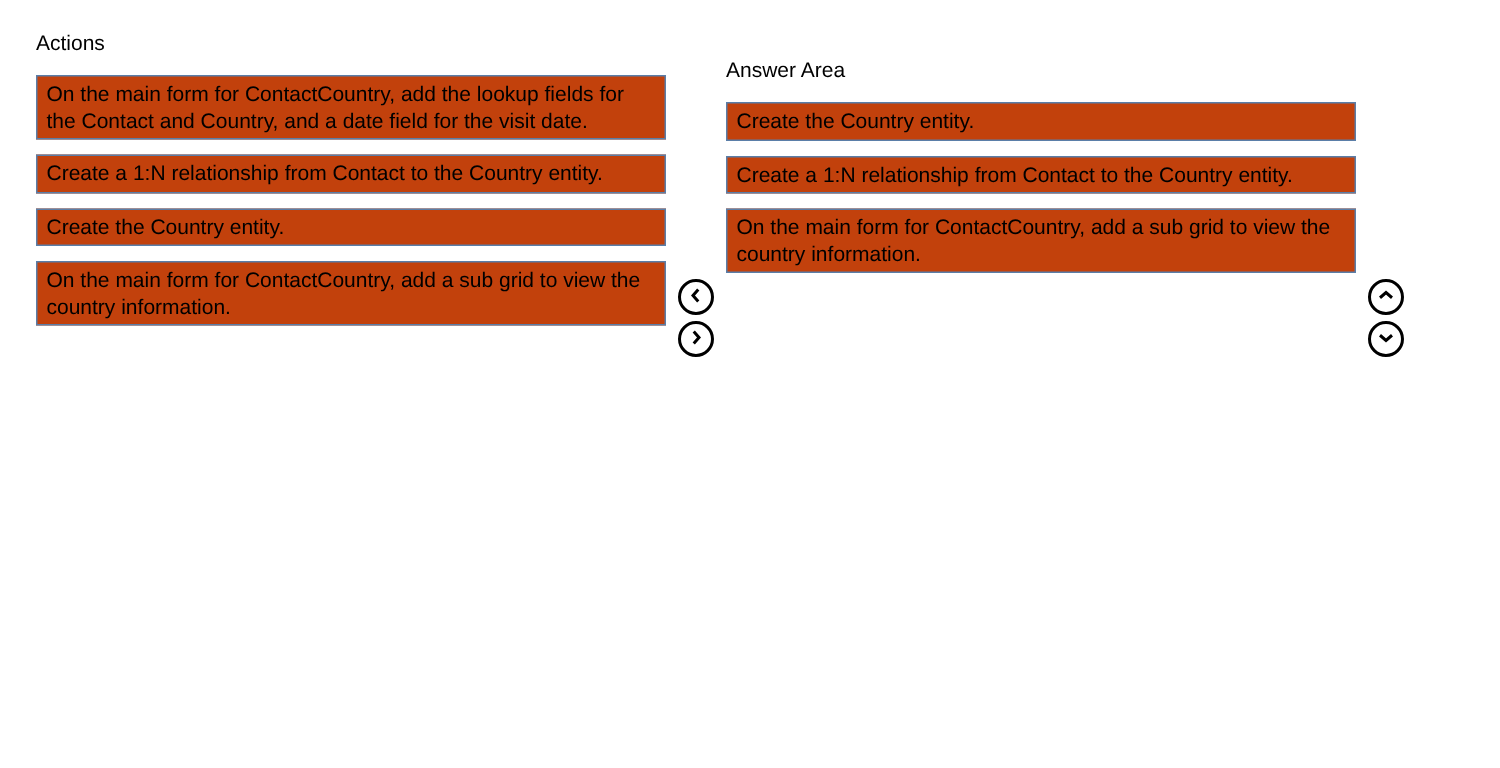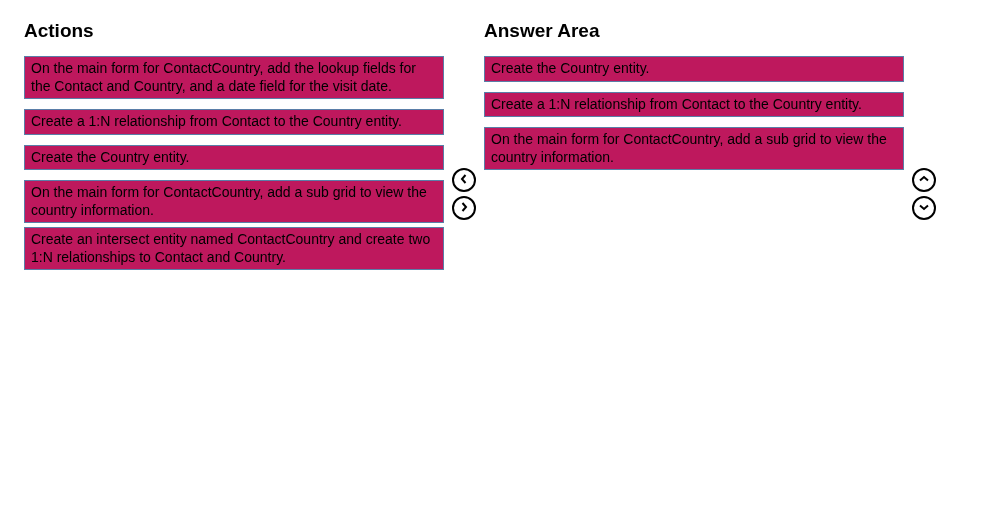--- a/index.html
+++ b/index.html
@@ -13,32 +13,32 @@
   .page {
     padding: 20px 24px;
     display: flex;
     gap: 40px;
   }
   .col {
     display: flex;
     flex-direction: column;
   }
   .actions-col { width: 420px; }
-  .answer-col  { width: 420px; position: relative; }
+  .answer-col  { width: 420px; position: relative; margin-top: 18px; }
   .col-header {
-    font-weight: bold;
-    font-size: 19px;
+    font-weight: normal;
+    font-size: 14px;
     margin: 0 0 14px 0;
   }
   .item {
     border: 1px solid #5a7ea8;
     padding: 3px 6px;
     margin-bottom: 10px;
     line-height: 1.25;
-    background: #be185d;
+    background: #c2410c;
     min-height: 18px;
     box-sizing: border-box;
   }
   .actions-col .item { margin-bottom: 10px; }
   .actions-col .item.tight { margin-bottom: 4px; }
   .move-controls {
     position: absolute;
     left: -32px;
     top: 148px;
     display: flex;
@@ -75,21 +75,20 @@
 
 <div class="page">
 
   <div class="col actions-col">
     <div class="col-header">Actions</div>
 
     <div class="item"><span>On the main form for ContactCountry, add the lookup fields for the Contact and Country, and a date field for the visit date.</span></div>
     <div class="item"><span>Create a 1:N relationship from Contact to the Country entity.</span></div>
     <div class="item"><span>Create the Country entity.</span></div>
     <div class="item tight"><span>On the main form for ContactCountry, add a sub grid to view the country information.</span></div>
-    <div class="item tight"><span>Create an intersect entity named ContactCountry and create two 1:N relationships to Contact and Country.</span></div>
   </div>
 
   <div class="col answer-col">
 
     <div class="move-controls">
       <div class="circ-btn">
         <span>
           <svg viewBox="0 0 10 10">
               <path d="M6.5 1 L3 5 L6.5 9" fill="none" stroke="#000" stroke-width="2"></path>
             </svg>

